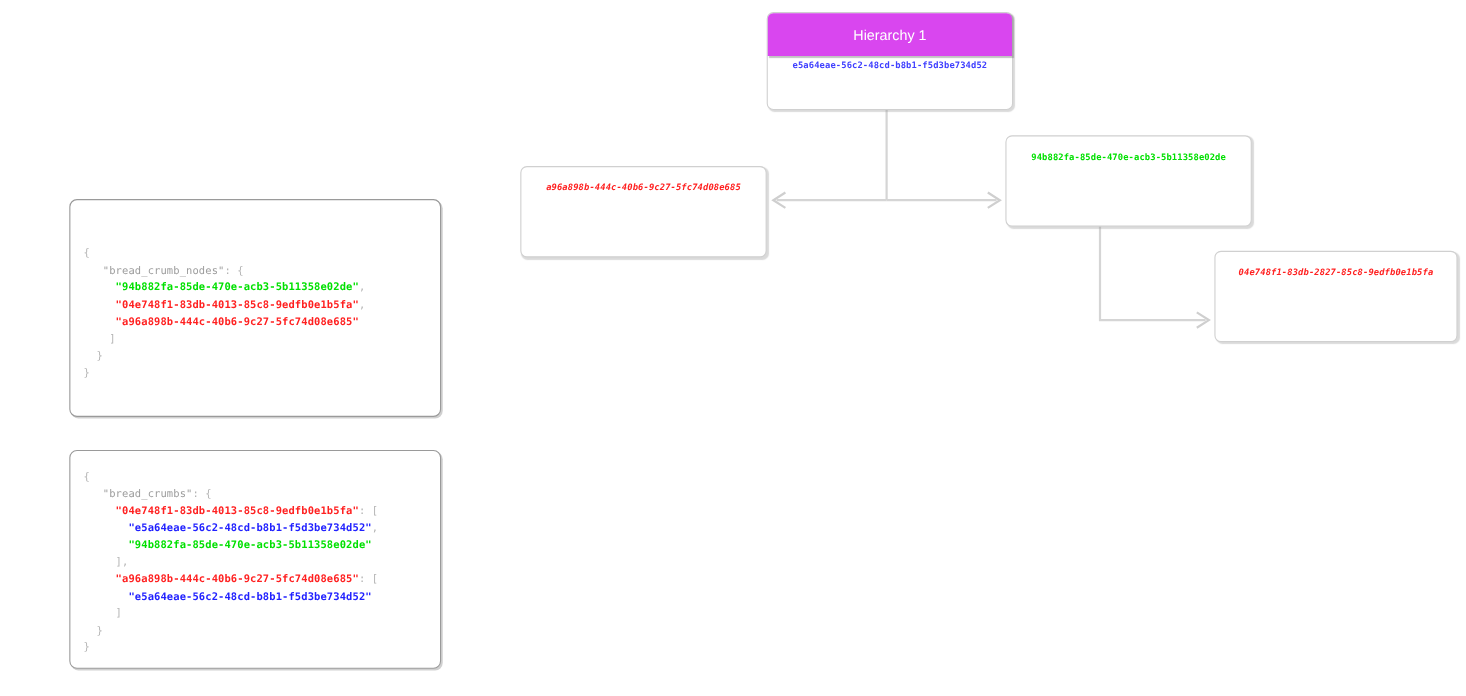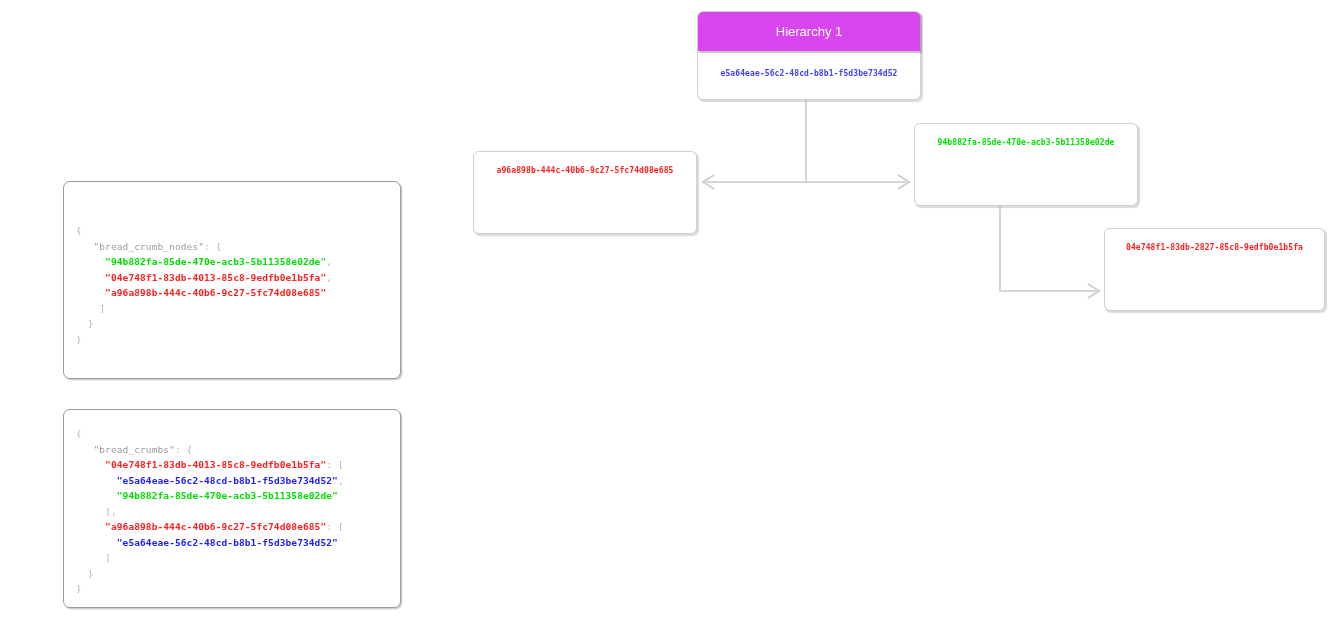--- a/index.html
+++ b/index.html
@@ -68,25 +68,25 @@
   .node-uuid {
     font-family: "DejaVu Sans Mono", "Liberation Mono", monospace;
     font-size: 8px;
     font-weight: bold;
     letter-spacing: 0.1px;
     text-align: center;
     white-space: nowrap;
   }
   .uuid-blue  { color: #4040ff; }
   .uuid-green { color: #00e000; }
-  .uuid-red   { color: #ff2020; }
+  .uuid-red   { color: #ff2020; font-style: italic; }
 
   #node-hierarchy-1 { left: 697px; top: 11px;  width: 224px; height: 89px; }
   #node-hierarchy-1 .node-header { height: 39px; }
-  #node-hierarchy-1 .node-uuid { margin-top: 18px; }
+  #node-hierarchy-1 .node-uuid { margin-top: 4px; }
 
   #node-1 { left: 914px; top: 123px; width: 224px; height: 83px; }
   #node-1 .node-header { height: 39px; }
   #node-1 .node-uuid { margin-top: 14px; }
 
   #node-3 { left: 473px; top: 151px; width: 224px; height: 83px; }
   #node-3 .node-header { height: 39px; }
   #node-3 .node-uuid { margin-top: 14px; }
 
   #node-2 { left: 1104px; top: 228px; width: 221px; height: 83px; }

